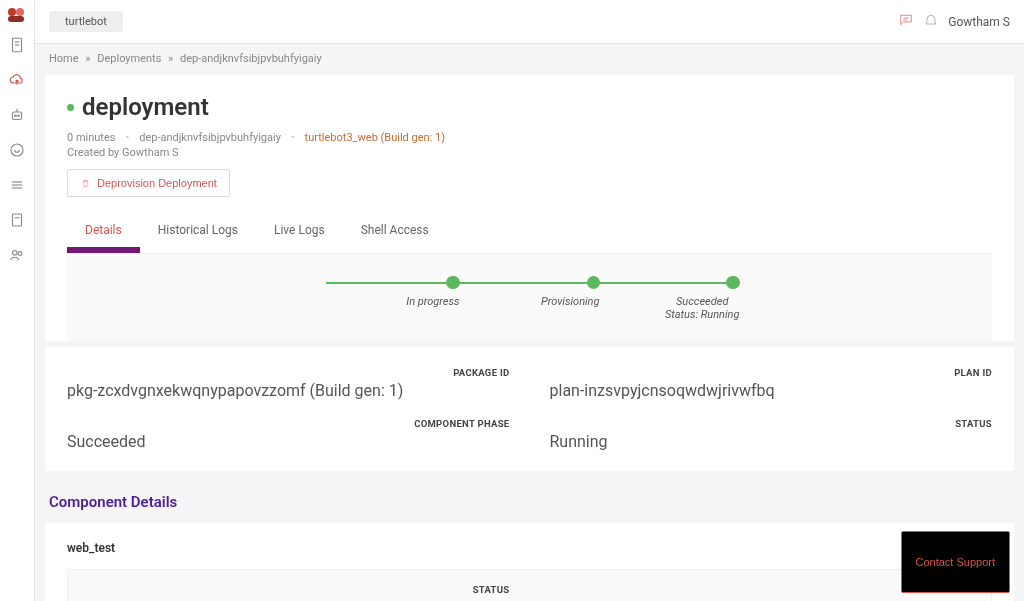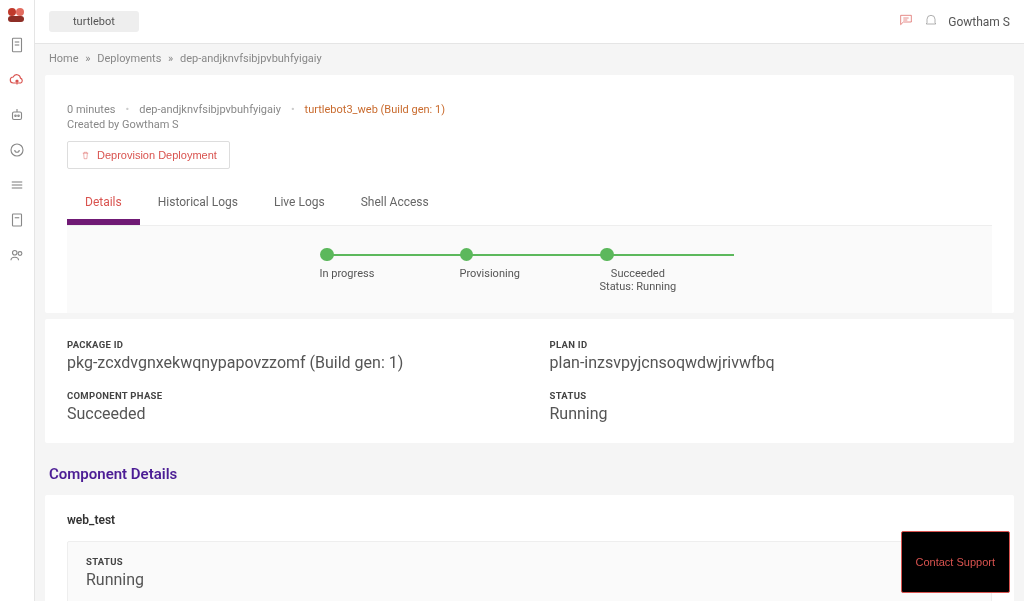--- a/index.html
+++ b/index.html
@@ -40,21 +40,21 @@
   background: #fff;
   border-bottom: 1px solid #e5e5e5;
   display: flex;
   align-items: center;
   padding: 0 14px;
   justify-content: space-between;
 }
 .pill {
   background: #eee;
   border-radius: 3px;
-  padding: 4px 24px;
+  padding: 4px 16px;
   font-size: 11px;
   color: #555;
 }
 .topbar-right { display: flex; align-items: center; gap: 9px; }
 .topbar-right svg { width: 16px; height: 16px; stroke: #888; fill: none; }
 .topbar-right .chat svg { stroke: #d9534f; }
 .content {
   position: absolute;
   left: 35px; right: 0; top: 44px; bottom: 0;
   overflow-y: auto;
@@ -94,27 +94,27 @@
   cursor: pointer;
 }
 .deprov-btn svg { width: 11px; height: 11px; stroke: #d9534f; fill: none; }
 .tabs { display: flex; margin-top: 16px; border-bottom: 1px solid #eee; }
 .tab { padding: 10px 18px; font-size: 12px; color: #666; cursor: pointer; }
 .tab.active { color: #d9534f; border-bottom: 6px solid #701a75; }
 .progress-wrap { padding: 22px 20px 20px; background: #fafafa; }
 .progress-bar { position: relative; width: 420px; margin: 0 auto; }
 .progress-line { position: absolute; top: 6px; left: 6px; right: 6px; height: 2px; background: #5cb85c; }
 .progress-nodes { display: flex; justify-content: space-between; position: relative; }
-.node { display: flex; flex-direction: column; align-items: flex-start; gap: 6px; flex: 1; }
+.node { display: flex; flex-direction: column; align-items: flex-end; gap: 6px; flex: 1; font-style: italic; }
 .node-circle { width: 13px; height: 13px; border-radius: 7px; background: #5cb85c; }
 .node:first-child .node-circle,
 .node:last-child .node-circle { width: 14px; }
 .node-label { font-size: 11px; color: #555; text-align: center; }
 .grid2 { display: grid; grid-template-columns: 1fr 1fr; gap: 18px 40px; padding: 20px 22px; }
-.field-lbl { font-size: 9.5px; font-weight: 700; letter-spacing: 0.3px; color: #444; }
+.field-lbl { font-size: 9.5px; font-weight: 700; letter-spacing: 0.3px; color: #444; text-align: right; }
 .field-val { font-size: 16px; color: #555; margin-top: 3px; }
 .section-title { font-size: 15px; font-weight: 600; padding: 16px 14px 6px; color: #4c1d95; }
 .comp-card { padding: 18px 22px; }
 .comp-name { font-size: 12px; font-weight: 600; margin-bottom: 14px; }
 .sub-card { background: #fafafa; border: 1px solid #eee; border-radius: 2px; margin: 10px 0; }
 .sub-card .grid2 { padding: 14px 18px; }
 .contact-btn {
   position: fixed;
   bottom: 8px; right: 14px;
   border: 1px solid #d9534f;
@@ -188,20 +188,24 @@
 <div class="content">
   <div class="breadcrumb">
     <a>Home</a>
     <span class="sep">»</span>
     <a>Deployments</a>
     <span class="sep">»</span>
     <span>dep-andjknvfsibjpvbuhfyigaiy</span>
   </div>
 
   <div class="card hdr-card">
+    <div class="dep-title">
+      <span class="dot"></span>
+      <h1>deployment</h1>
+    </div>
     <div class="meta-line">
       <span>0 minutes</span>
       <span class="msep">•</span>
       <span>dep-andjknvfsibjpvbuhfyigaiy</span>
       <span class="msep">•</span>
       <span class="link">turtlebot3_web (Build gen: 1)</span>
     </div>
     <div class="sub-meta">Created by Gowtham S</div>
     <button class="deprov-btn">
       <svg viewBox="0 0 24 24">

